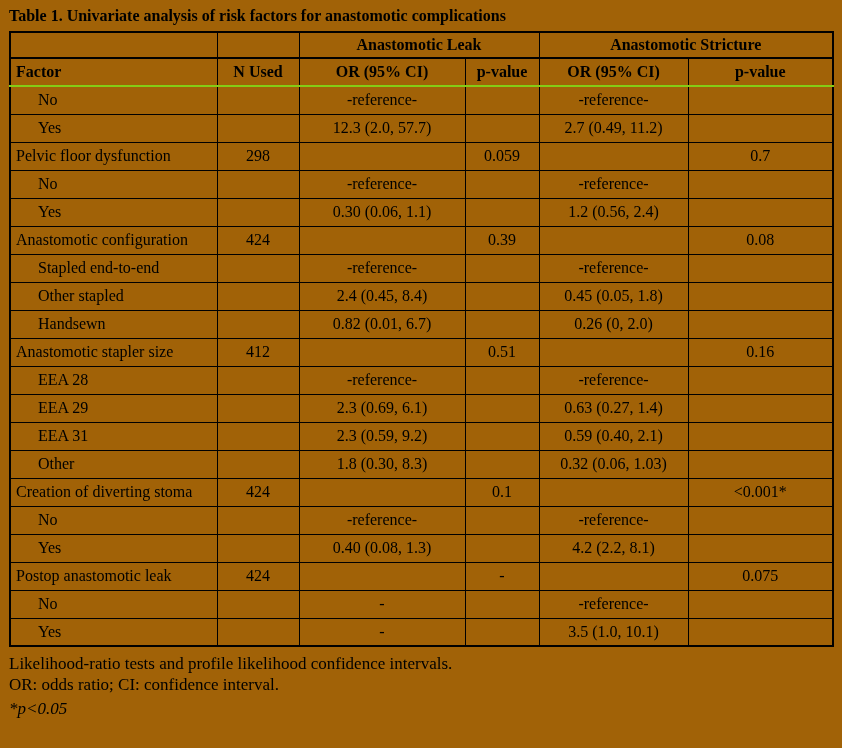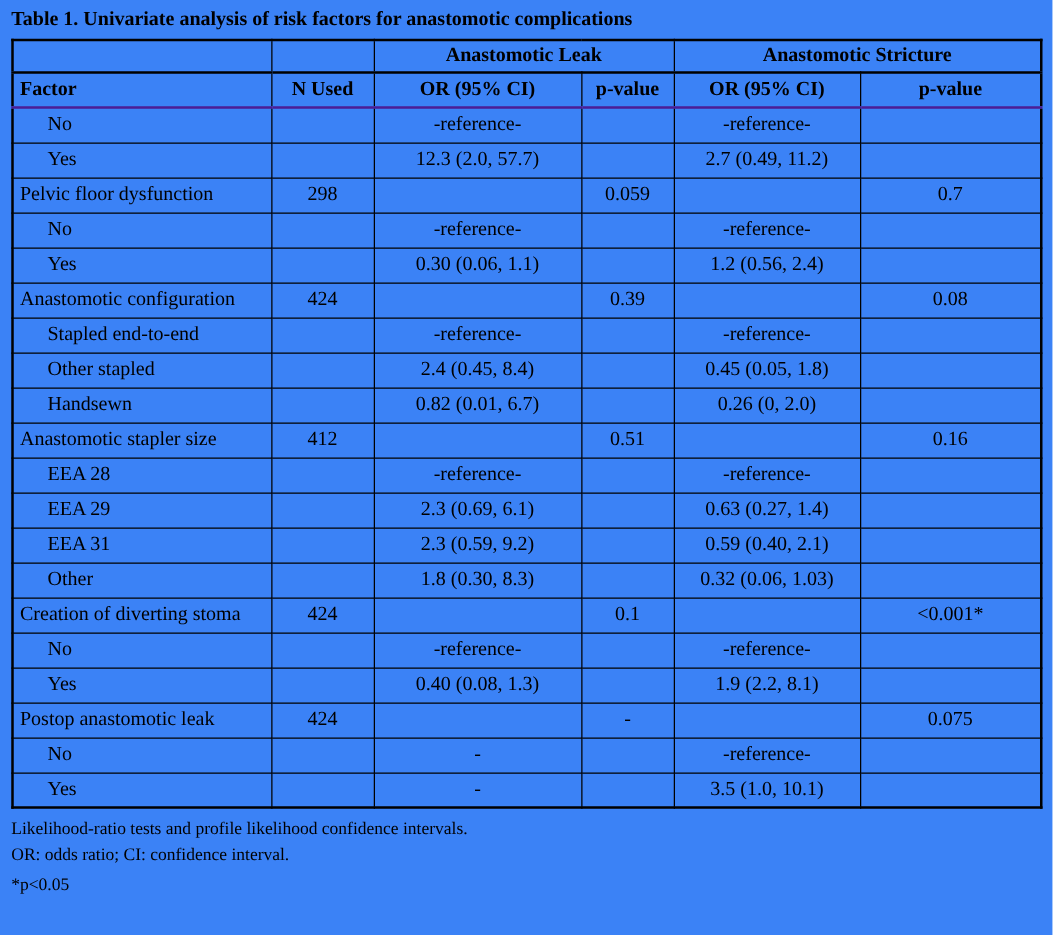--- a/index.html
+++ b/index.html
@@ -7,21 +7,21 @@
     padding: 0;
     background: #ffffff;
     font-family: "Liberation Serif", "DejaVu Serif", serif;
     color: #000000;
   }
   .page {
     width: 842px;
     height: 748px;
     box-sizing: border-box;
     padding: 5px 9px 0 9px;
-    background: #3b82f6;
+    background: #a16207;
     overflow: hidden;
   }
   .title {
     font-size: 16px;
     font-weight: bold;
     margin: 2px 0 6px 0;
     white-space: nowrap;
   }
   table.main {
     border-collapse: collapse;
@@ -38,32 +38,32 @@
     text-align: center;
     overflow: hidden;
     white-space: nowrap;
     box-sizing: border-box;
   }
   thead th { font-weight: bold; }
   tr { height: 28px; }
   tr.group-header-row { height: 26px; }
   tr.group-header-row th,
   tr.group-header-row td { border-bottom: 2px solid #000; }
-  tr.column-header-row th { border-bottom: 2px solid #4c1d95; }
+  tr.column-header-row th { border-bottom: 2px solid #84cc16; }
   .left {
     text-align: left;
     padding-left: 5px;
   }
   td.indent { padding-left: 27px; }
   .footnotes {
     margin-top: 6px;
-    font-size: 14px;
+    font-size: 17px;
     line-height: 21px;
   }
-  .footnotes .fn-last { margin-top: 3px; }
+  .footnotes .fn-last { margin-top: 3px; font-style: italic; }
 </style>
 </head>
 <body>
 
 <div class="page">
 
   <div class="title">Table 1. Univariate analysis of risk factors for anastomotic complications</div>
 
   <table class="main">
     <colgroup>
@@ -217,21 +217,21 @@
           <td>-reference-</td>
           <td></td>
           <td>-reference-</td>
           <td></td>
         </tr>
         <tr>
           <td class="left indent">Yes</td>
           <td></td>
           <td>0.40 (0.08, 1.3)</td>
           <td></td>
-          <td>1.9 (2.2, 8.1)</td>
+          <td>4.2 (2.2, 8.1)</td>
           <td></td>
         </tr>
         <tr>
           <td class="left">Postop anastomotic leak</td>
           <td>424</td>
           <td></td>
           <td>-</td>
           <td></td>
           <td>0.075</td>
         </tr>

